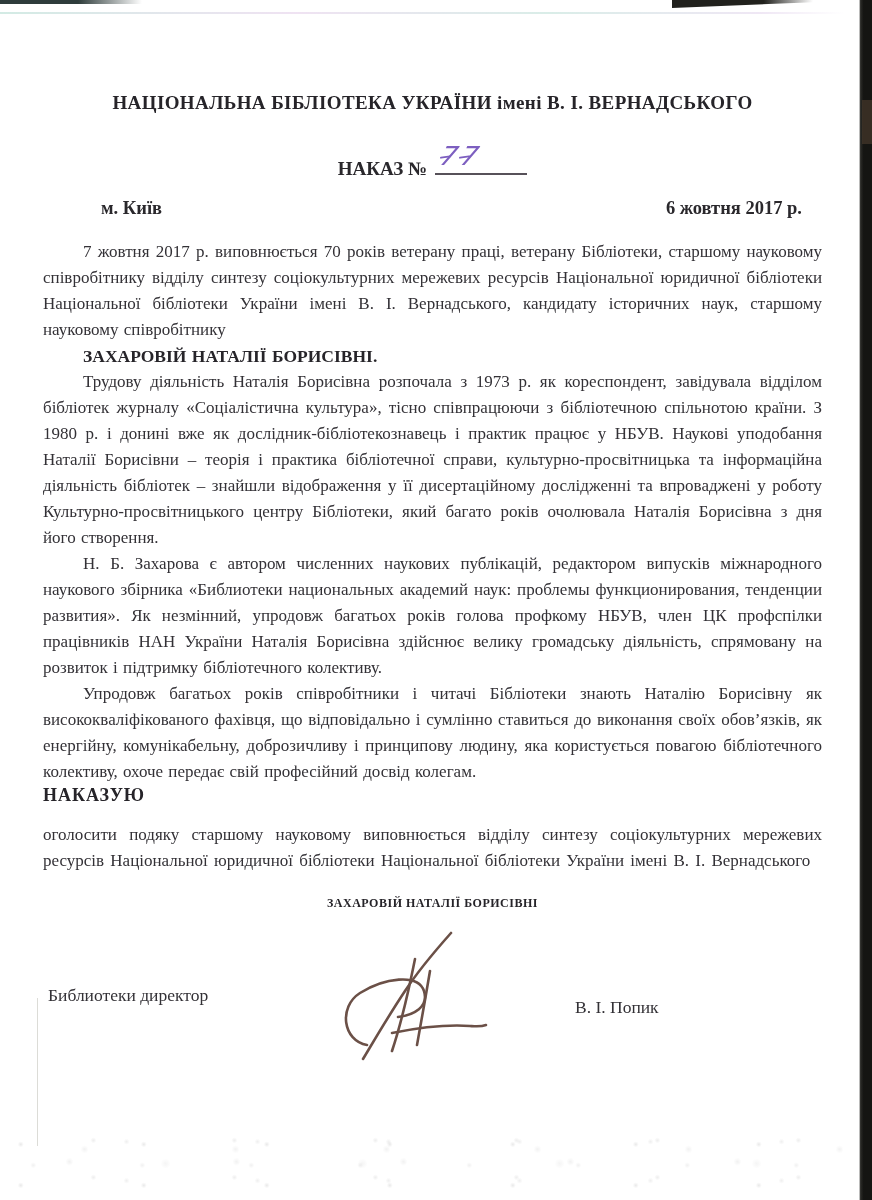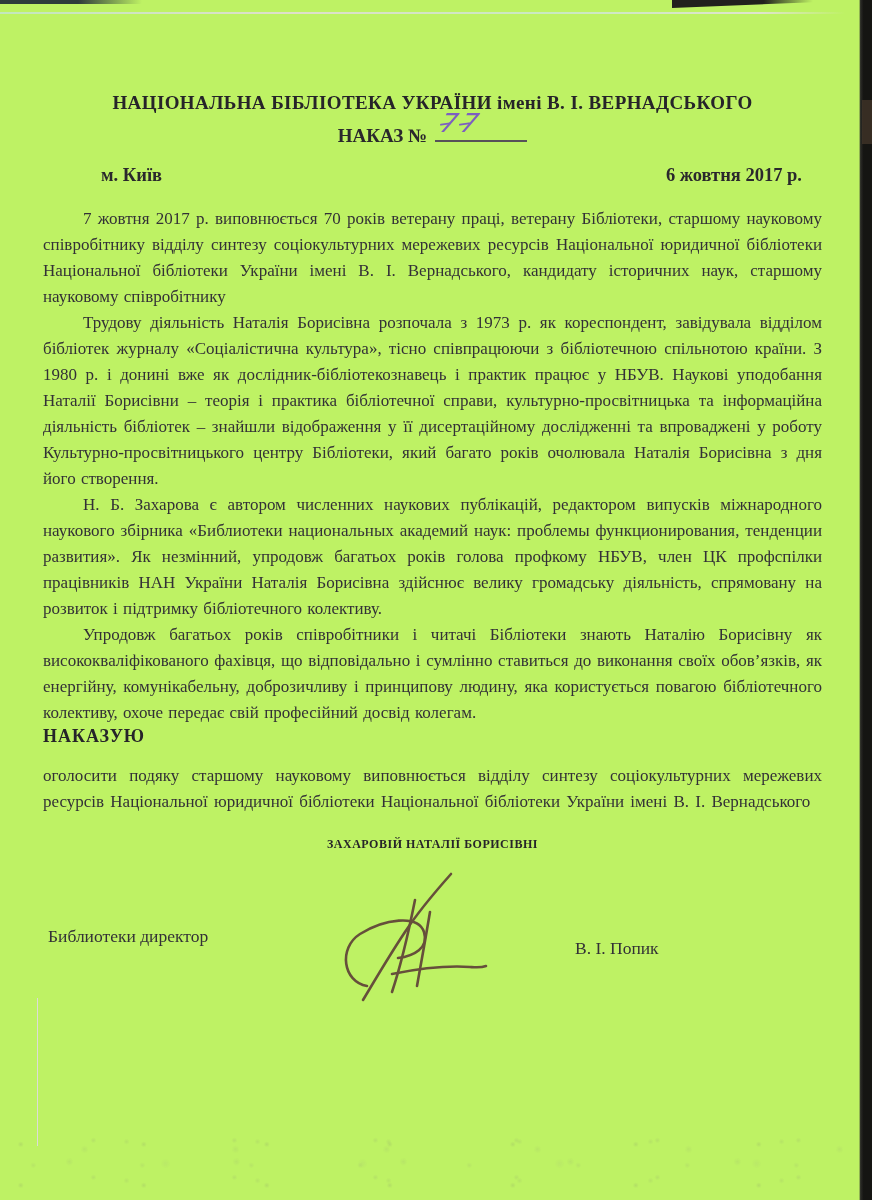--- a/index.html
+++ b/index.html
@@ -1,18 +1,18 @@
 <!DOCTYPE html>
 <html><head>
 <meta charset="utf-8">
 <style>
   html,body { margin:0; padding:0; background:#dededa; }
   .page {
     position:relative; width:872px; height:1200px; margin:0 auto;
-    background:#bef264; overflow:hidden;
+    background:#ffffff; overflow:hidden;
     font-family:"Liberation Serif", serif; color:#2f2d30;
   }
 
   
   .art { position:absolute; pointer-events:none; }
   .art-top-left { left:0; top:0; width:142px; height:4px;
     background:linear-gradient(to right,#2e3c3b 55%, rgba(46,60,59,0)); }
   .art-top-hairline { left:0; top:12px; width:845px; height:2px; opacity:.75;
     background:linear-gradient(to right,#c4e4db,#ead9ee 35%,#cde7e0 65%,#eadfF1 90%,rgba(234,223,241,0)); }
   .art-top-right { left:672px; top:0; width:141px; height:8px;
@@ -33,21 +33,21 @@
       radial-gradient(circle 2px at 92% 30%, rgba(120,120,120,.24) 0, transparent 3px);
     background-size:123px 41px, 167px 53px, 141px 37px, 197px 61px, 109px 47px, 151px 43px, 131px 39px;
     background-repeat:repeat; }
 
   
   .doc { position:absolute; left:43px; top:0; width:779px; }
 
   .title { margin:92px 0 0 0; text-align:center; font-weight:bold;
     font-size:19px; letter-spacing:.4px; color:#262429; }
 
-  .order-line { text-align:center; font-weight:bold; font-size:19px; color:#2a282c; }
+  .order-line { margin-top:33px; text-align:center; font-weight:bold; font-size:19px; color:#2a282c; }
   .num-slot { display:inline-block; position:relative; width:92px; margin-left:8px;
     border-bottom:2px solid #575159; text-align:left; vertical-align:baseline; height:26px; }
   .hand-num { display:inline-block; position:absolute; left:6px; top:-6px;
     font-family:"DejaVu Sans", sans-serif; font-style:italic; font-weight:400;
     font-size:26px; letter-spacing:4px; color:#7d5fc0; transform:skewX(-14deg); }
   .crossbar { position:absolute; width:11px; height:2px; background:#7d5fc0;
     transform:rotate(-8deg); border-radius:1px; }
   .crossbar.c1 { left:5px; top:9px; }
   .crossbar.c2 { left:24px; top:9px; }
 
@@ -92,20 +92,21 @@
       <span>НАКАЗ №</span><span class="num-slot"><span class="hand-num">77</span><span class="crossbar c1"></span><span class="crossbar c2"></span></span>
     </div>
 
     <div class="meta-row">
       <span>м. Київ</span>
       <span>6 жовтня 2017 р.</span>
     </div>
 
     <div class="bodytext">
       <p>7 жовтня 2017 р. виповнюється 70 років ветерану праці, ветерану Бібліотеки, старшому науковому співробітнику відділу синтезу соціокультурних мережевих ресурсів Національної юридичної бібліотеки Національної бібліотеки України імені В. І. Вернадського, кандидату історичних наук, старшому науковому співробітнику</p>
+      <p class="recipient-line">ЗАХАРОВІЙ НАТАЛІЇ БОРИСІВНІ.</p>
       <p>Трудову діяльність Наталія Борисівна розпочала з 1973 р. як кореспондент, завідувала відділом бібліотек журналу «Соціалістична культура», тісно співпрацюючи з бібліотечною спільнотою країни. З 1980 р. і донині вже як дослідник-бібліотекознавець і практик працює у НБУВ. Наукові уподобання Наталії Борисівни – теорія і практика бібліотечної справи, культурно-просвітницька та інформаційна діяльність бібліотек – знайшли відображення у її дисертаційному дослідженні та впроваджені у роботу Культурно-просвітницького центру Бібліотеки, який багато років очолювала Наталія Борисівна з дня його створення.</p>
       <p>Н. Б. Захарова є автором численних наукових публікацій, редактором випусків міжнародного наукового збірника «Библиотеки национальных академий наук: проблемы функционирования, тенденции развития». Як незмінний, упродовж багатьох років голова профкому НБУВ, член ЦК профспілки працівників НАН України Наталія Борисівна здійснює велику громадську діяльність, спрямовану на розвиток і підтримку бібліотечного колективу.</p>
       <p>Упродовж багатьох років співробітники і читачі Бібліотеки знають Наталію Борисівну як висококваліфікованого фахівця, що відповідально і сумлінно ставиться до виконання своїх обов’язків, як енергійну, комунікабельну, доброзичливу і принципову людину, яка користується повагою бібліотечного колективу, охоче передає свій професійний досвід колегам.</p>
     </div>
 
 
     <div class="decree-heading">НАКАЗУЮ</div>
 
     <p class="decree-p">оголосити подяку старшому науковому виповнюється відділу синтезу соціокультурних мережевих ресурсів Національної юридичної бібліотеки Національної бібліотеки України імені В. І. Вернадського</p>
 

